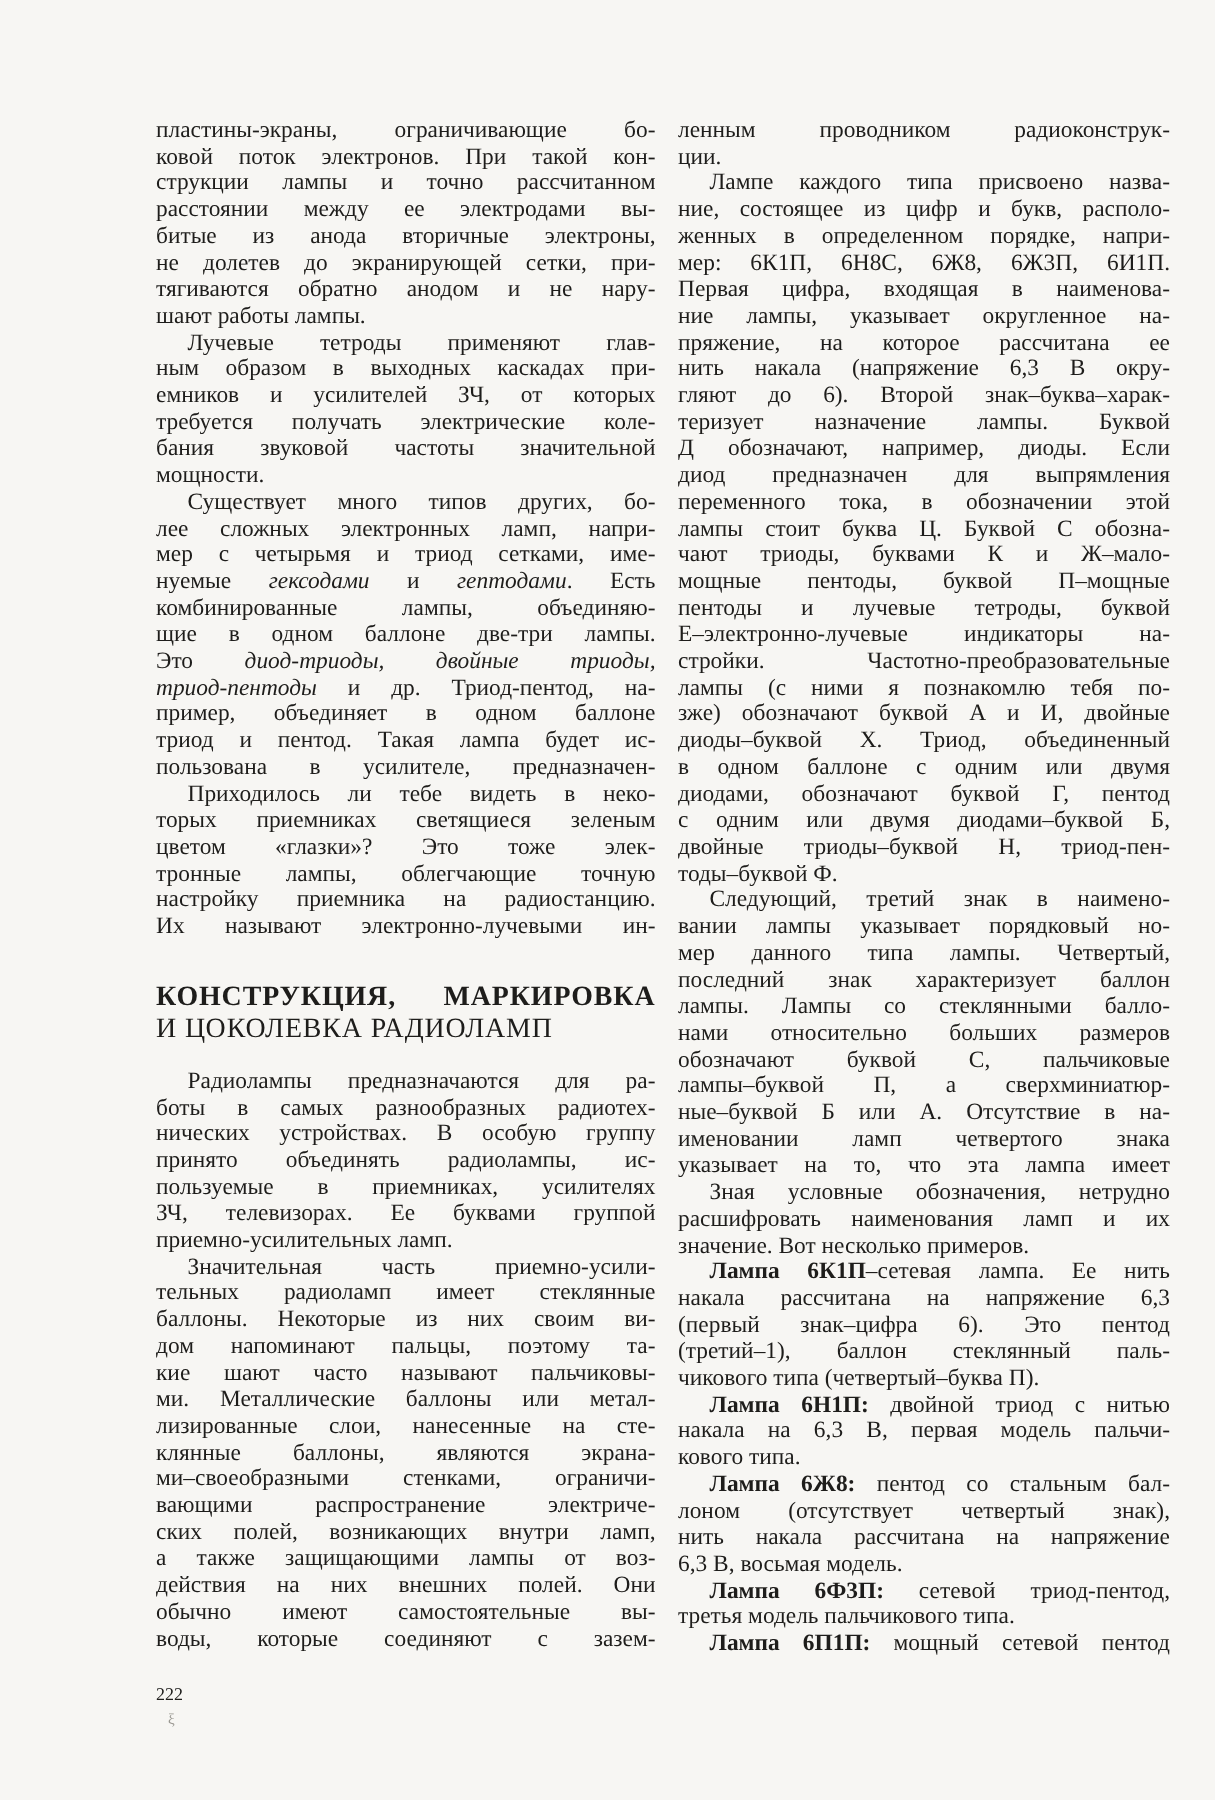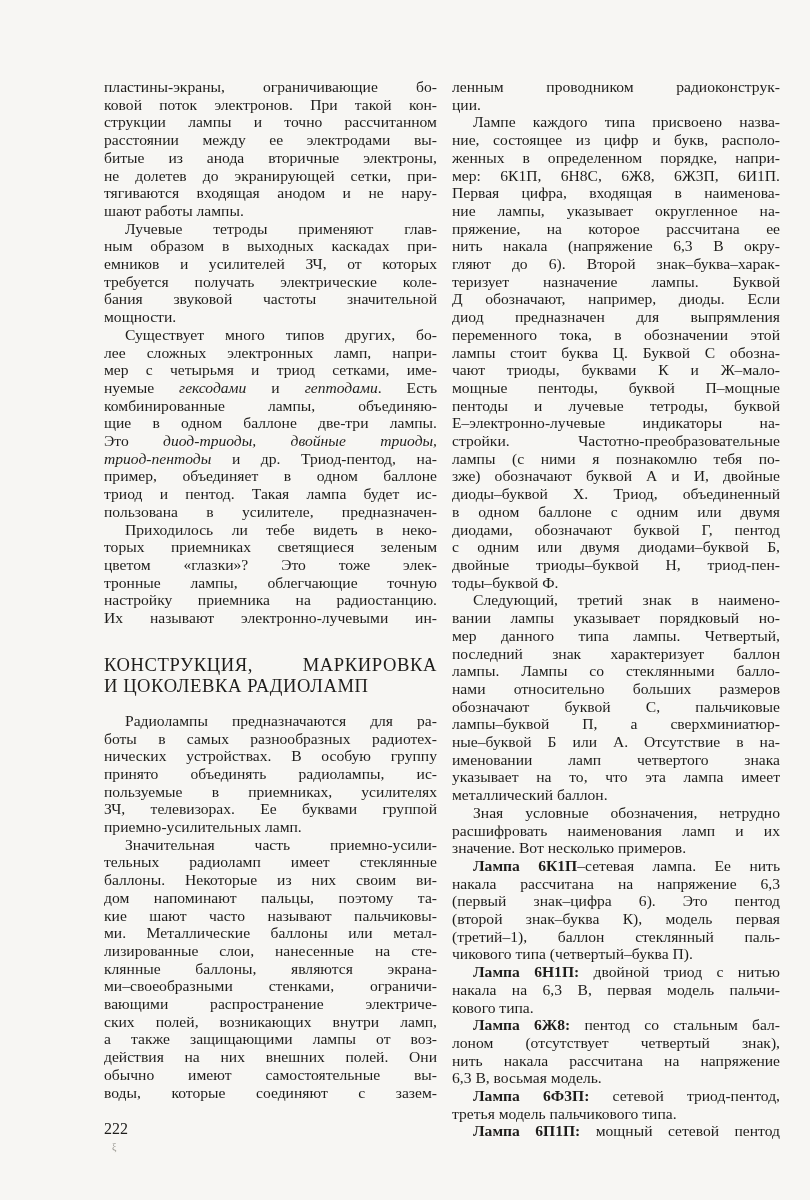--- a/index.html
+++ b/index.html
@@ -25,44 +25,44 @@
   .line{text-align:justify;}
   .line.just{text-align-last:justify;}
   .line.ind{text-indent:21px;}
   .i{font-style:italic;}
   .b{font-weight:bold;}
   .heading{
     font-size:18.6px;line-height:21.5px;
     margin:27px 0 15px 0;letter-spacing:.6px;
   }
   .heading .hline{text-align:justify;}
-  .heading .hline.just{text-align-last:justify;}
+  .heading .hline.just{text-align-last:justify;font-weight:bold;}
   .pageno{
     position:absolute;left:104px;top:1120px;
-    font-size:16px;line-height:18px;
+    font-size:12px;line-height:18px;
   }
   .artifact{
     position:absolute;left:112px;top:1141px;
     font-size:10px;color:#9a9892;
   }
 </style>
 </head>
 <body>
 
 <div class="sheet">
   <div class="columns">
     <div class="col col-left" id="col-left">
         <div class="para">
           <div class="line just">пластины-экраны, ограничивающие бо-</div>
           <div class="line just">ковой поток электронов. При такой кон-</div>
           <div class="line just">струкции лампы и точно рассчитанном</div>
           <div class="line just">расстоянии между ее электродами вы-</div>
           <div class="line just">битые из анода вторичные электроны,</div>
           <div class="line just">не долетев до экранирующей сетки, при-</div>
-          <div class="line just">тягиваются входящая анодом и не нару-</div>
+          <div class="line just">тягиваются обратно анодом и не нару-</div>
           <div class="line">шают работы лампы.</div>
         </div>
         <div class="para">
           <div class="line just ind">Лучевые тетроды применяют глав-</div>
           <div class="line just">ным образом в выходных каскадах при-</div>
           <div class="line just">емников и усилителей ЗЧ, от которых</div>
           <div class="line just">требуется получать электрические коле-</div>
           <div class="line just">бания звуковой частоты значительной</div>
           <div class="line">мощности.</div>
         </div>
@@ -157,32 +157,30 @@
           <div class="line just">вании лампы указывает порядковый но-</div>
           <div class="line just">мер данного типа лампы. Четвертый,</div>
           <div class="line just">последний знак характеризует баллон</div>
           <div class="line just">лампы. Лампы со стеклянными балло-</div>
           <div class="line just">нами относительно больших размеров</div>
           <div class="line just">обозначают буквой С, пальчиковые</div>
           <div class="line just">лампы–буквой П, а сверхминиатюр-</div>
           <div class="line just">ные–буквой Б или А. Отсутствие в на-</div>
           <div class="line just">именовании ламп четвертого знака</div>
           <div class="line just">указывает на то, что эта лампа имеет</div>
-          <div class="line">металлический баллон.</div>
         </div>
         <div class="para">
           <div class="line just ind">Зная условные обозначения, нетрудно</div>
           <div class="line just">расшифровать наименования ламп и их</div>
           <div class="line">значение. Вот несколько примеров.</div>
         </div>
         <div class="para">
           <div class="line just ind"><span class="b">Лампа 6К1П</span>–сетевая лампа. Ее нить</div>
           <div class="line just">накала рассчитана на напряжение 6,3</div>
           <div class="line just">(первый знак–цифра 6). Это пентод</div>
-          <div class="line just">(второй знак–буква К), модель первая</div>
           <div class="line just">(третий–1), баллон стеклянный паль-</div>
           <div class="line">чикового типа (четвертый–буква П).</div>
         </div>
         <div class="para">
           <div class="line just ind"><span class="b">Лампа 6Н1П:</span> двойной триод с нитью</div>
           <div class="line just">накала на 6,3 В, первая модель пальчи-</div>
           <div class="line">кового типа.</div>
         </div>
         <div class="para">
           <div class="line just ind"><span class="b">Лампа 6Ж8:</span> пентод со стальным бал-</div>

